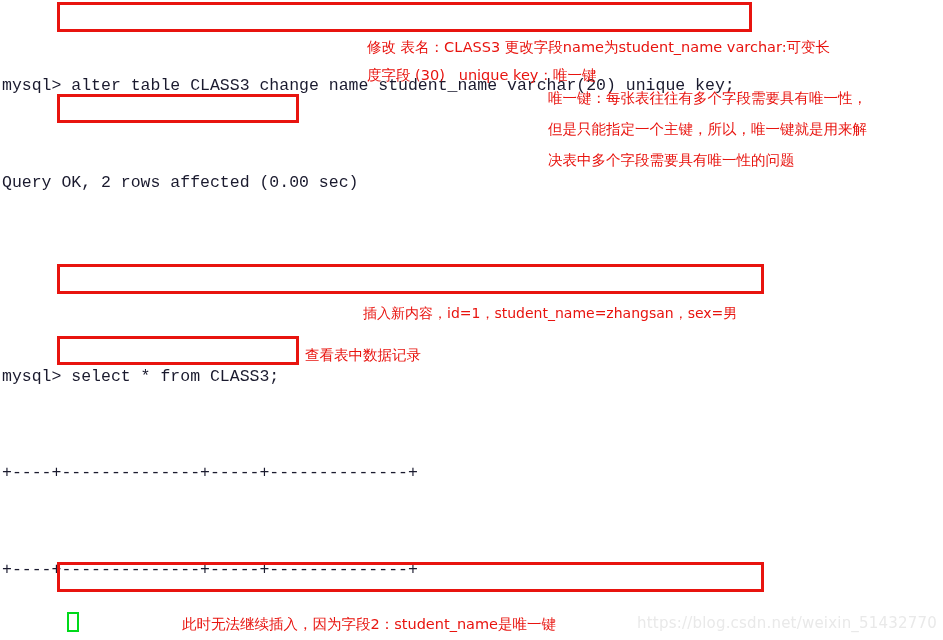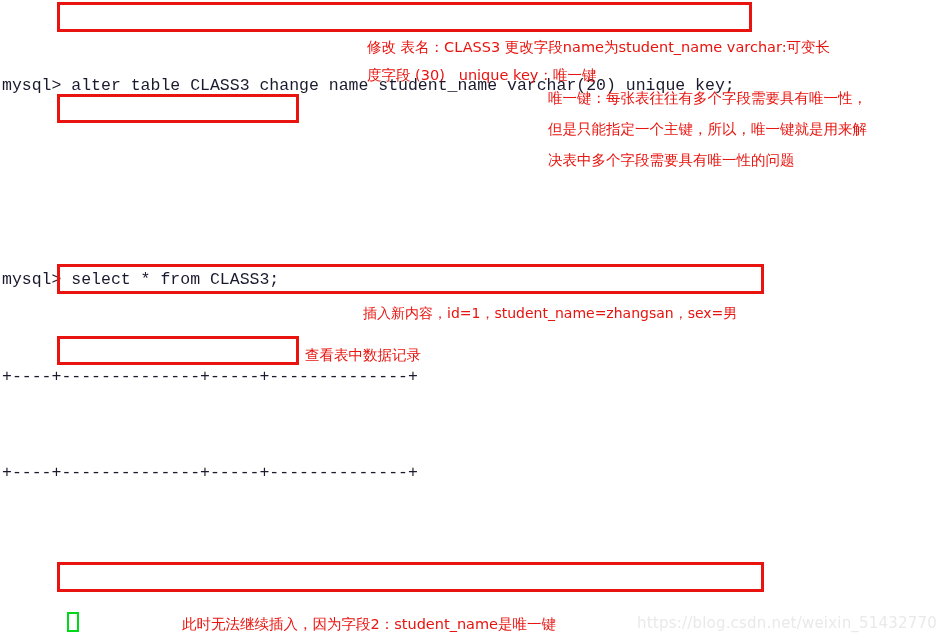--- a/index.html
+++ b/index.html
@@ -76,20 +76,21 @@
     font-size: 15px;
     letter-spacing: 0.2px;
     white-space: nowrap;
   }
 </style>
 </head>
 <body>
 
 <div id="terminal">
   <div class="tline">mysql&gt; alter table CLASS3 change name student_name varchar(20) unique key;</div>
+  <div class="tline">Query OK, 2 rows affected (0.00 sec)</div>
   <div class="tline blank"></div>
   <div class="tline">mysql&gt; select * from CLASS3;</div>
   <div class="tline">+----+--------------+-----+--------------+</div>
   <div class="tline">+----+--------------+-----+--------------+</div>
   
   
   
   
   
   

